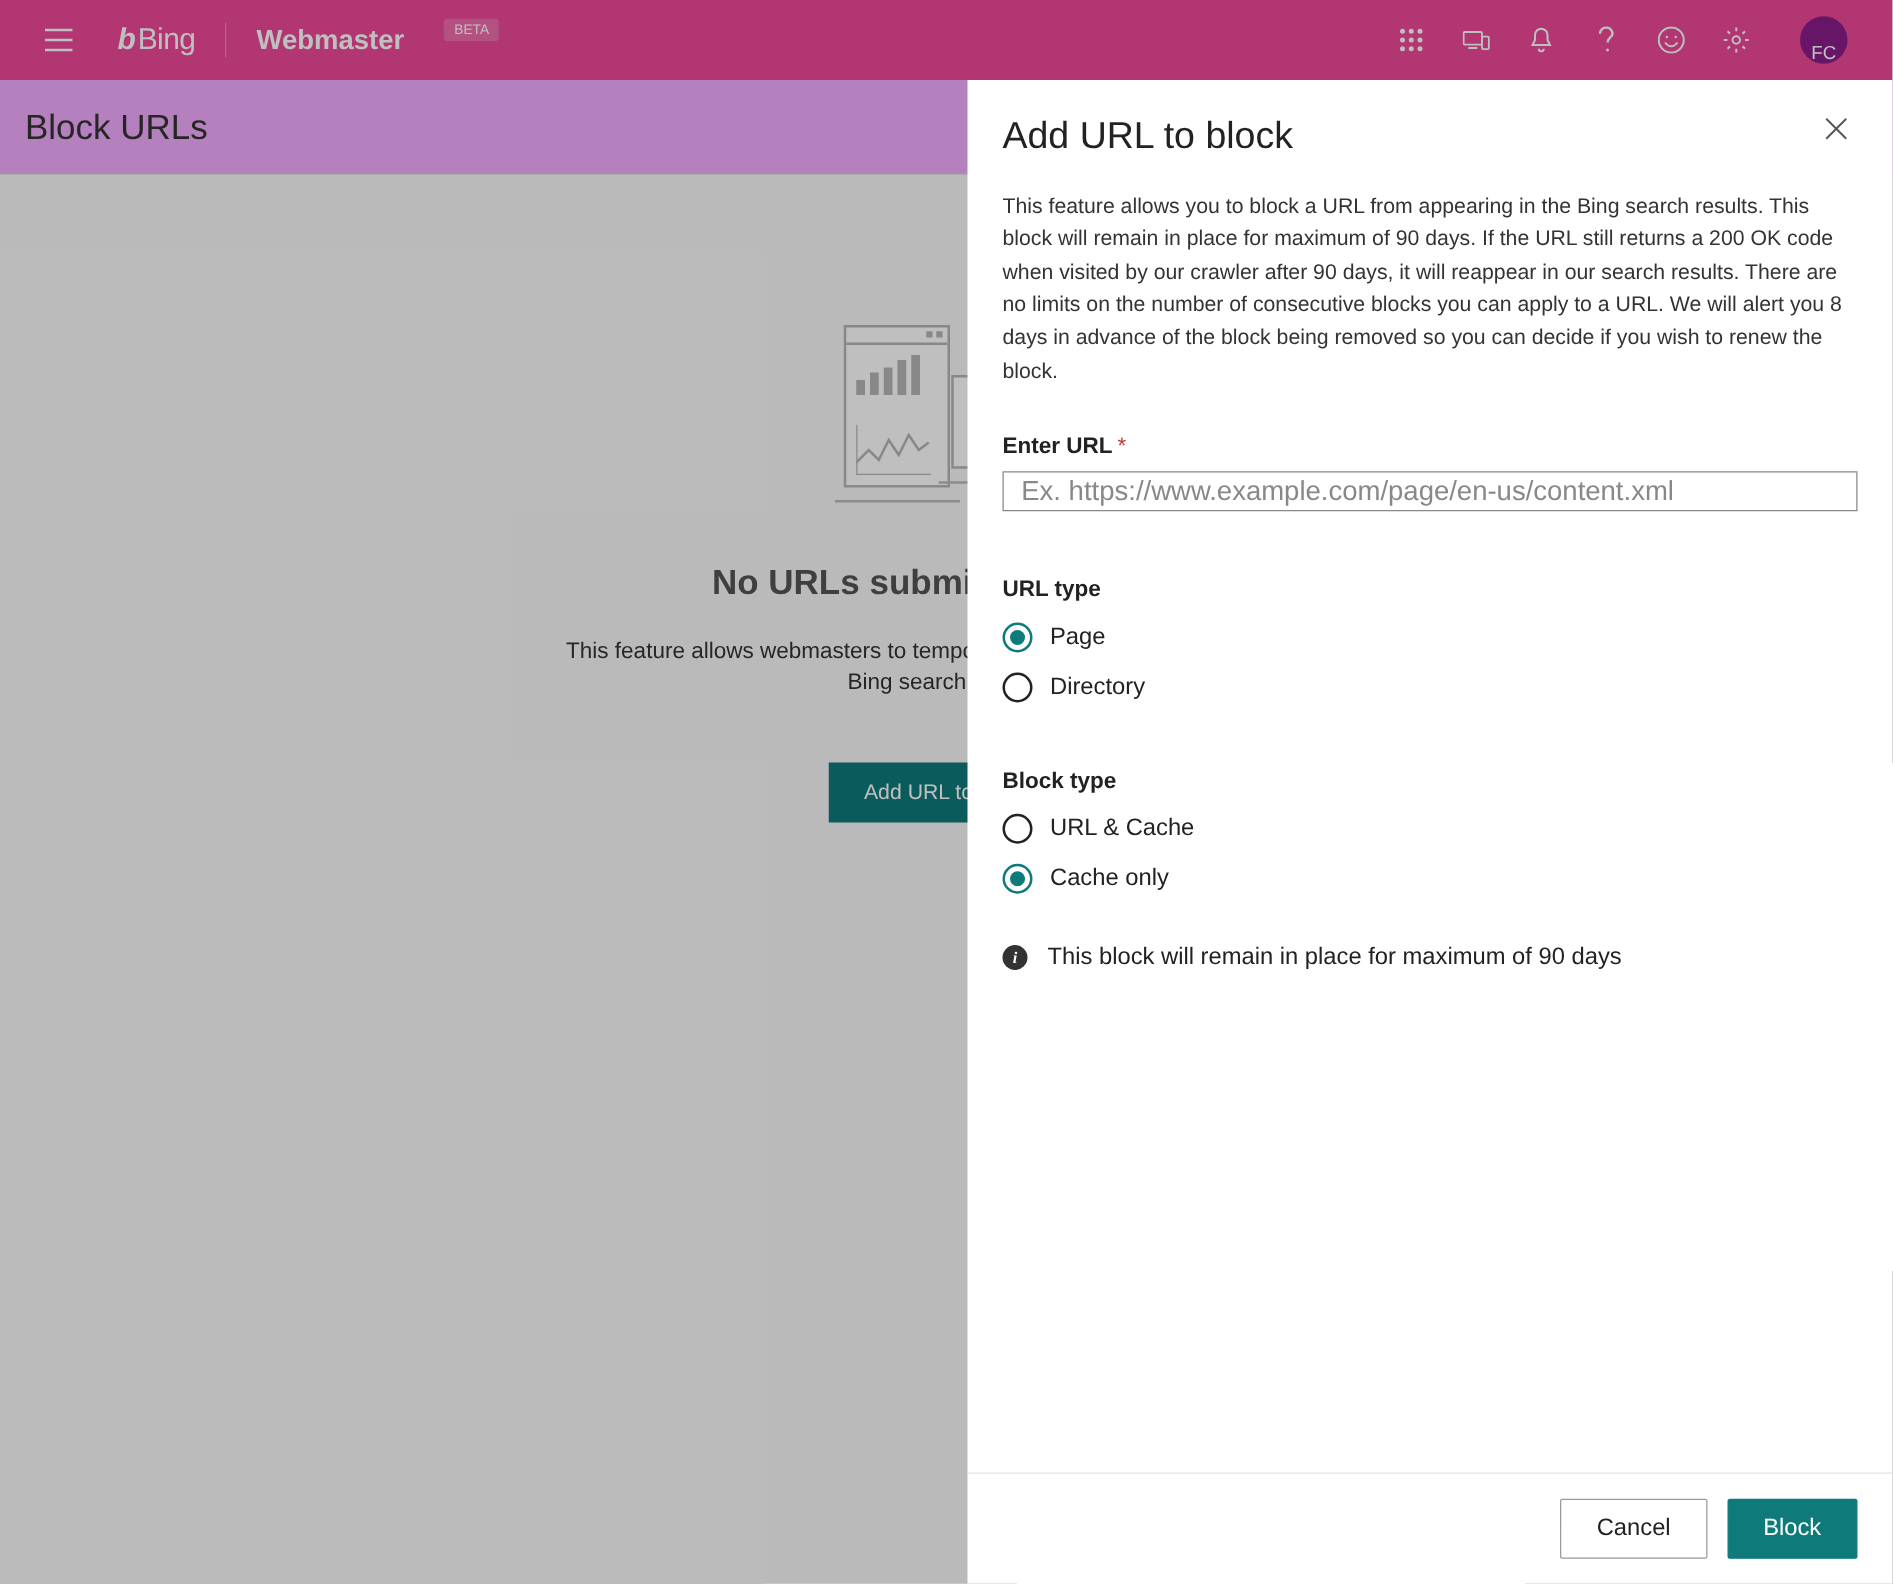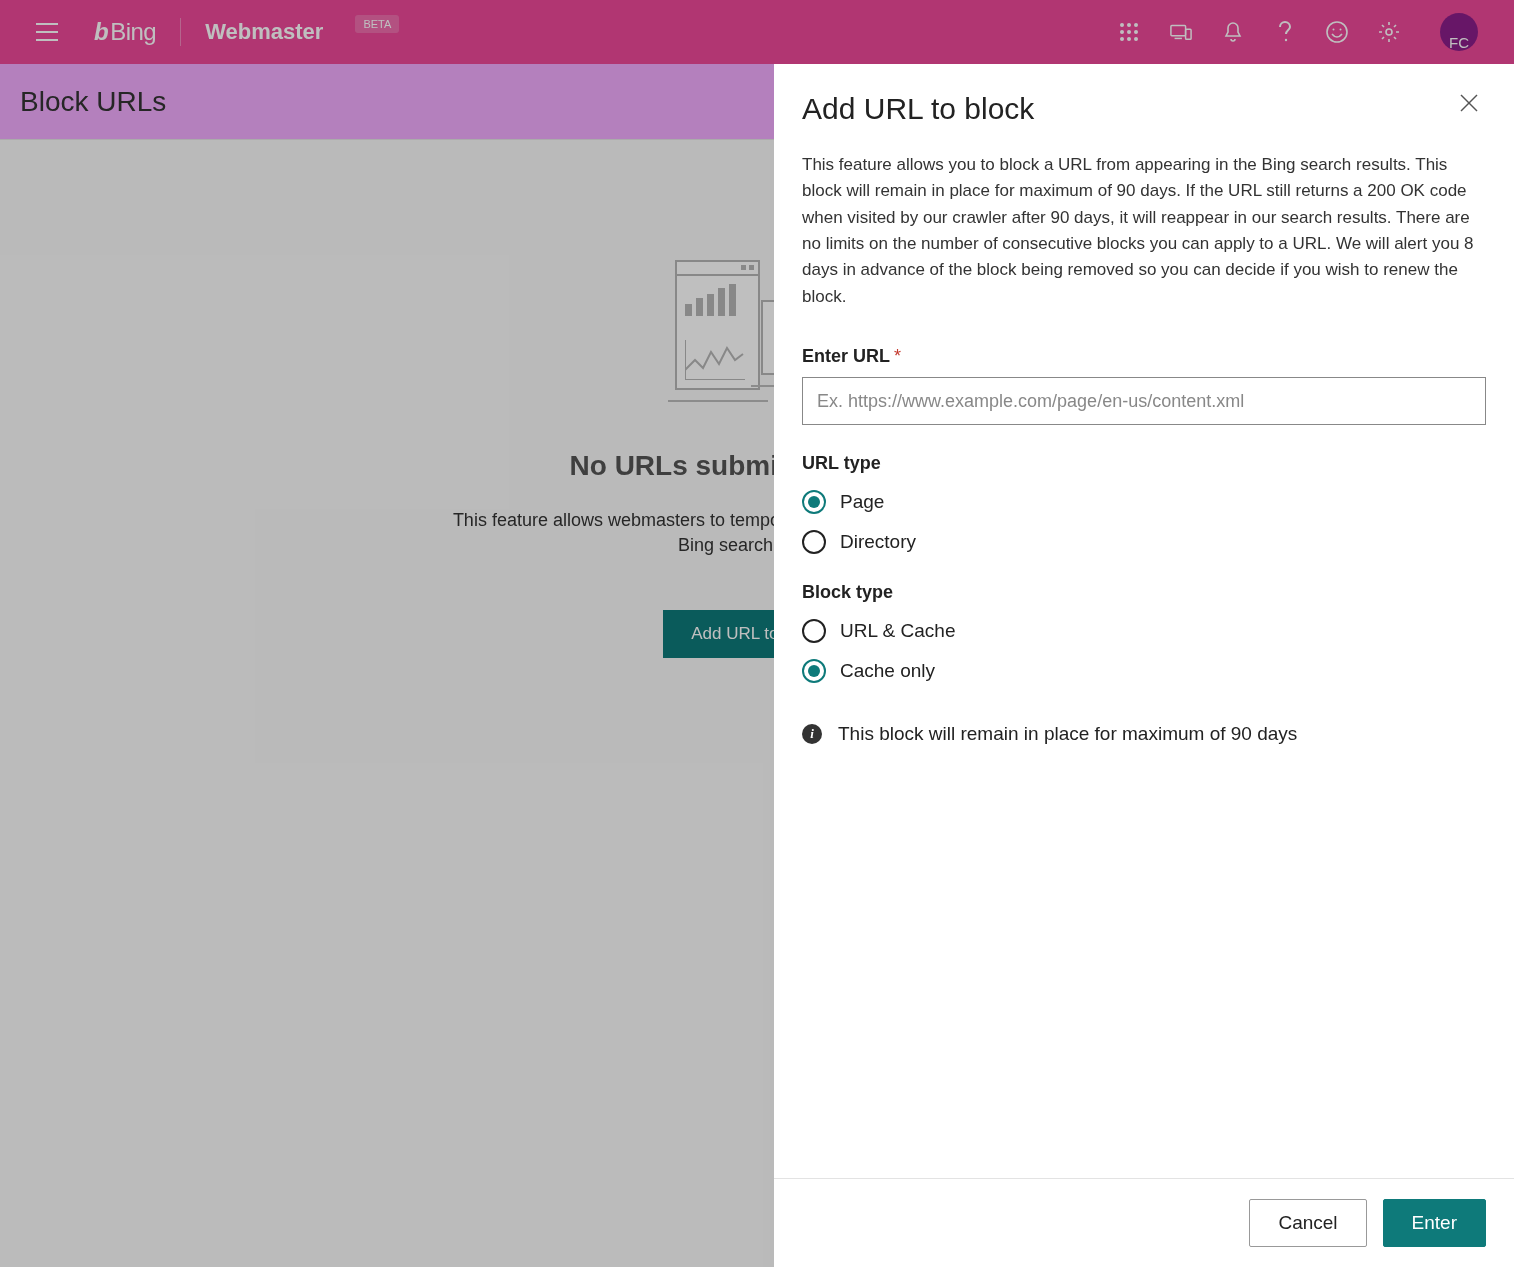--- a/index.html
+++ b/index.html
@@ -123,25 +123,25 @@
   padding: 28px 28px 0 28px;
   display:flex; justify-content:space-between; align-items:flex-start;
 }
 .panel-title { font-size:30px; font-weight:400; color:#222; }
 .panel-close { width:28px; height:28px; cursor:pointer; color:#555; }
 .panel-body { padding: 26px 28px 0 28px; flex: 1; overflow-y:auto; }
 .panel-desc { font-size:17px; line-height:1.55; color:#333; margin-bottom: 36px; }
 .field-label { font-size:18px; font-weight:600; color:#222; margin-bottom:10px; display:block; }
 .req-star { color:#c43a2f; margin-left:4px; font-weight:400; }
 .url-input {
-  width:100%; height:48px; font-size:18px; padding: 0 14px;
+  width:100%; height:32px; font-size:22px; padding: 0 14px;
   border:1px solid #888; outline:none; color:#222;
 }
 .url-input::placeholder{ color:#888; }
-.section { margin-top: 28px; }
+.section { margin-top: 52px; }
 .radio-row { display:flex; align-items:center; gap:14px; margin-top:16px; cursor:pointer; }
 .radio {
   width:24px; height:24px; border-radius:50%; border:2px solid #222;
   display:flex; align-items:center; justify-content:center;
 }
 .radio.selected { border-color:#0e7a7a; }
 .radio.selected::after{
   content:""; width:12px; height:12px; border-radius:50%; background:#0e7a7a;
 }
 .radio-label { font-size:19px; color:#222; }
@@ -312,15 +312,15 @@
       </div>
     </div>
 
     <div class="info-row">
       <div class="info-icon">i</div>
       <div class="info-text">This block will remain in place for maximum of 90 days</div>
     </div>
   </div>
   <div class="panel-footer">
     <button class="btn btn-secondary">Cancel</button>
-    <button class="btn btn-primary">Enter</button>
+    <button class="btn btn-primary">Block</button>
   </div>
 </div>
 
 </body></html>

